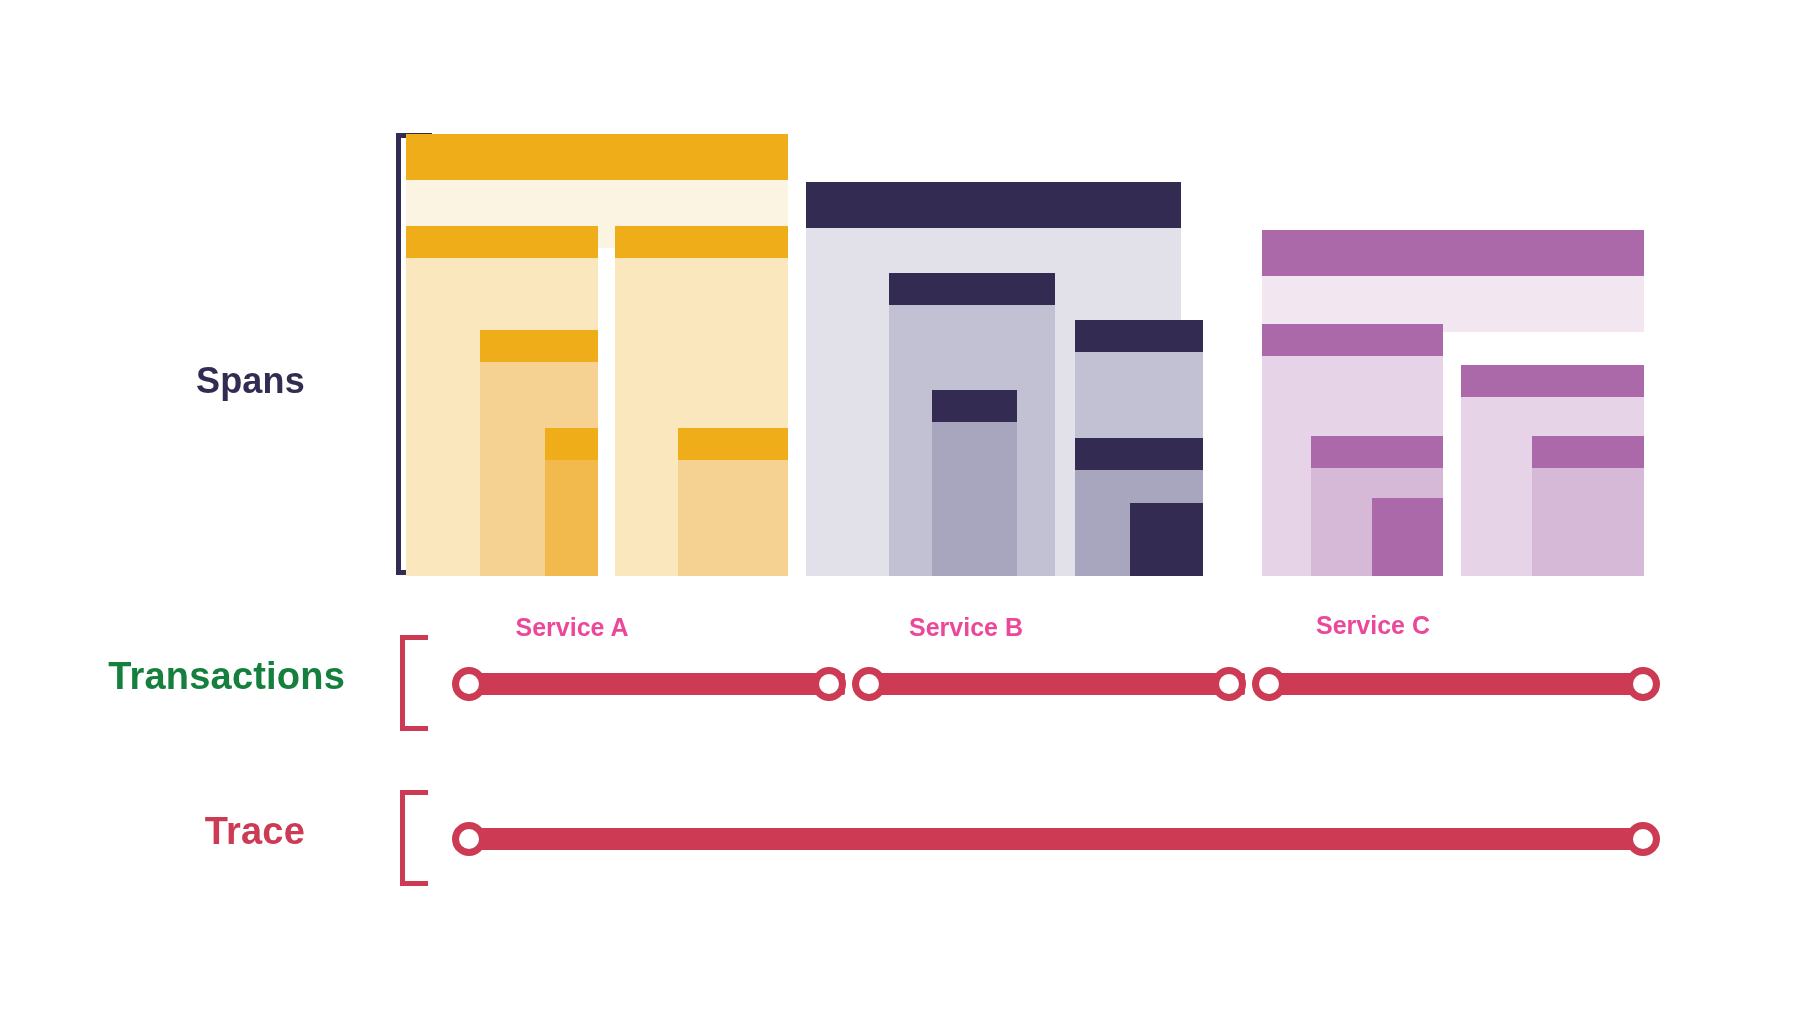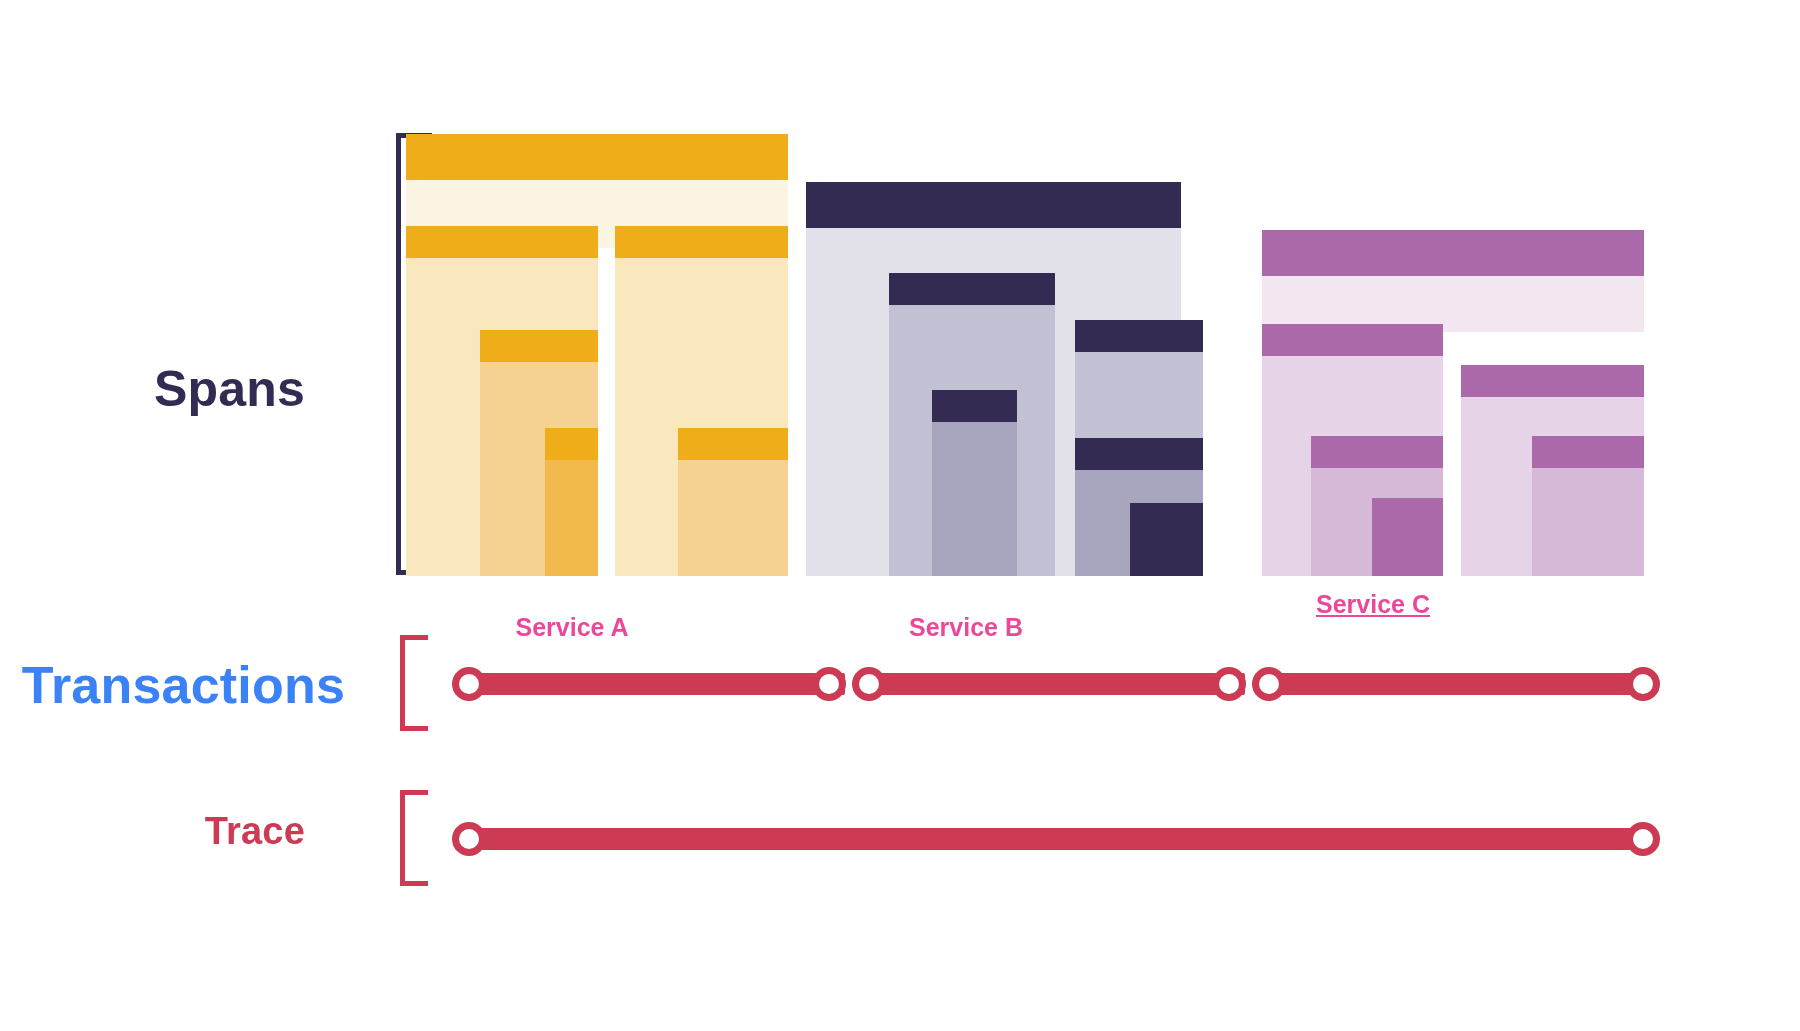--- a/index.html
+++ b/index.html
@@ -15,29 +15,29 @@
   
   .row-label{
     position:absolute;
     font-weight:bold;
     white-space:nowrap;
     text-align:right;
   }
   #label-spans{
     right:1495px;
     top:360px;
-    font-size:50px;
+    font-size:36px;
     color:#342B53;
     letter-spacing:.2px;
   }
   #label-transactions{
     right:1455px;
     top:655px;
-    font-size:52px;
-    color:#3b82f6;
+    font-size:38px;
+    color:#15803d;
     letter-spacing:.2px;
   }
   #label-trace{
     right:1495px;
     top:810px;
     font-size:38px;
     color:#CC3A54;
     letter-spacing:.2px;
   }
 
@@ -143,21 +143,21 @@
         <div class="bar" style="left: 1372px; top: 498px; width: 71px; height: 32px; background: rgb(171, 105, 169);"></div>
         <div class="bar" style="left: 1372px; top: 530px; width: 71px; height: 46px; background: rgb(171, 105, 169);"></div>
         <div class="bar" style="left: 1532px; top: 436px; width: 112px; height: 32px; background: rgb(171, 105, 169);"></div>
         <div class="bar" style="left: 1532px; top: 468px; width: 112px; height: 108px; background: rgb(214, 185, 214);"></div>
       </div>
     </div>
 
   <div id="captions-area">
       <div class="svc-caption" style="left: 572px; top: 613px; transform: translateX(-50%);">Service A</div>
       <div class="svc-caption" style="left: 966px; top: 613px; transform: translateX(-50%);">Service B</div>
-      <div class="svc-caption" style="left: 1373px; top: 590px; transform: translateX(-50%); text-decoration: underline;">Service C</div>
+      <div class="svc-caption" style="left: 1373px; top: 611px; transform: translateX(-50%);">Service C</div>
     </div>
 
   <div id="transactions-area">
       <div class="track" style="left: 455px; top: 673px; width: 390px;"></div>
       <div class="track" style="left: 855px; top: 673px; width: 390px;"></div>
       <div class="track" style="left: 1255px; top: 673px; width: 390px;"></div>
       <div class="node" style="left: 452px; top: 667px;"></div>
       <div class="node" style="left: 812px; top: 667px;"></div>
       <div class="node" style="left: 852px; top: 667px;"></div>
       <div class="node" style="left: 1212px; top: 667px;"></div>

